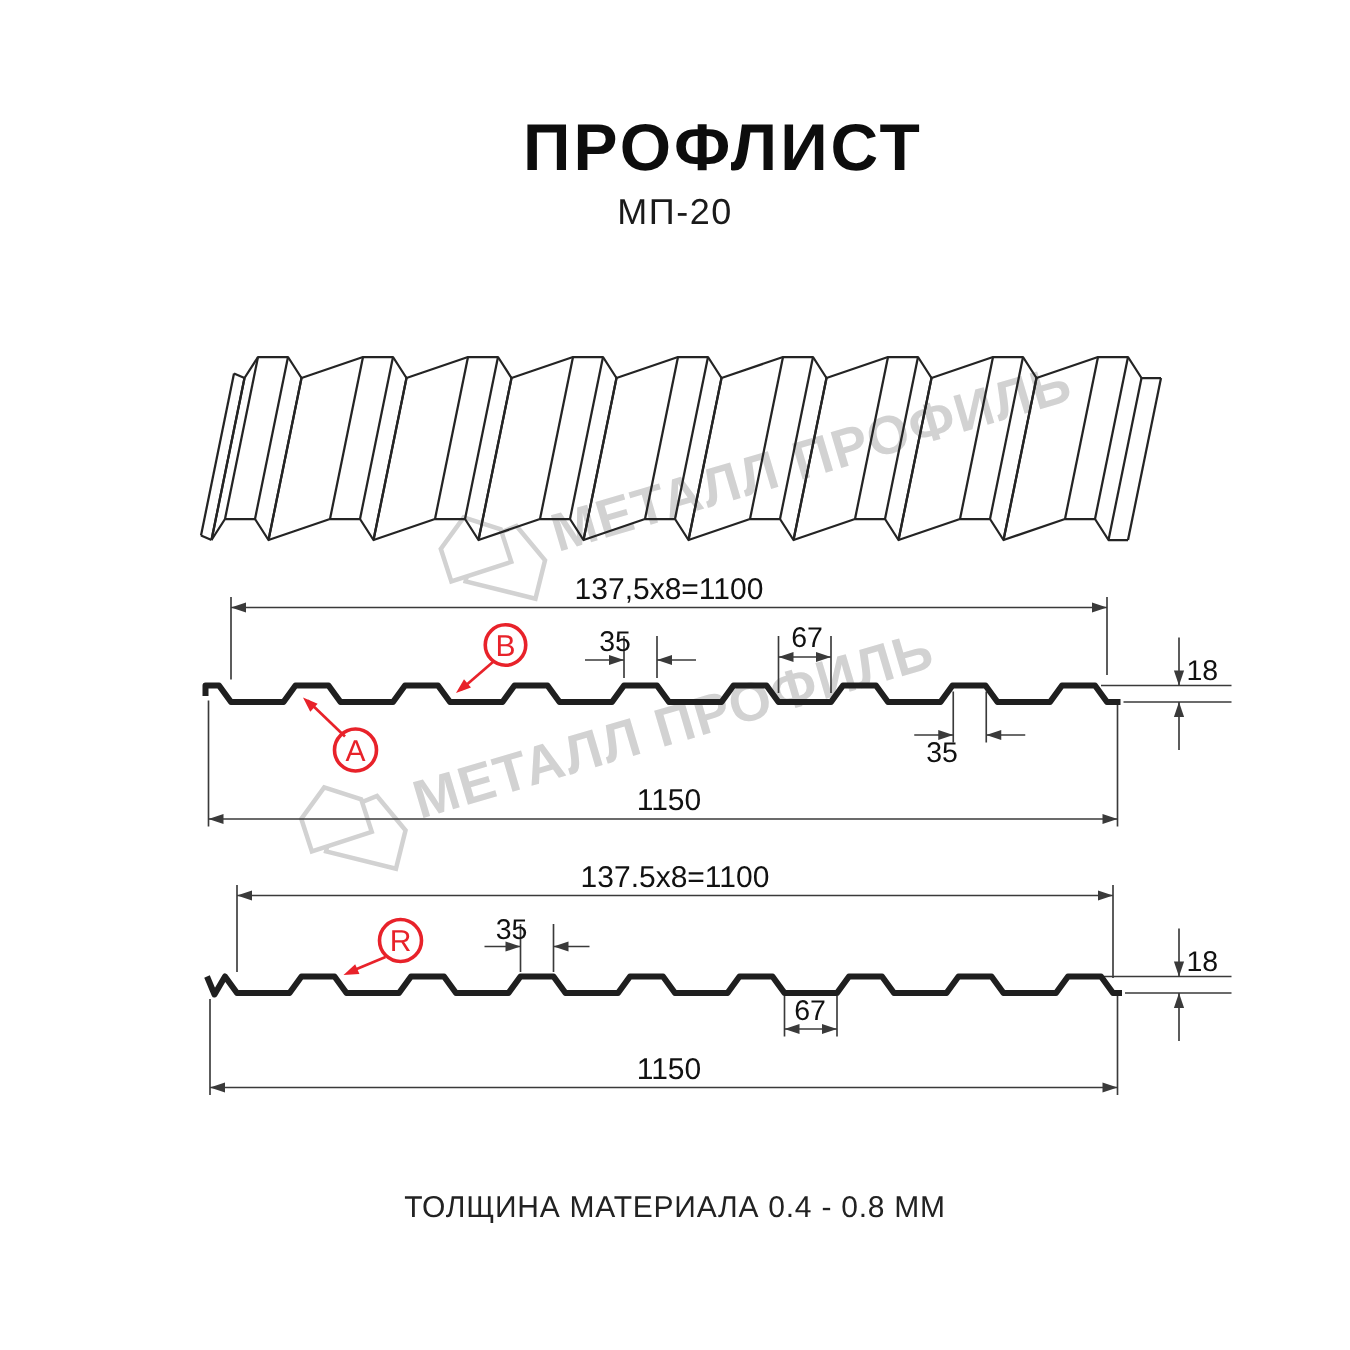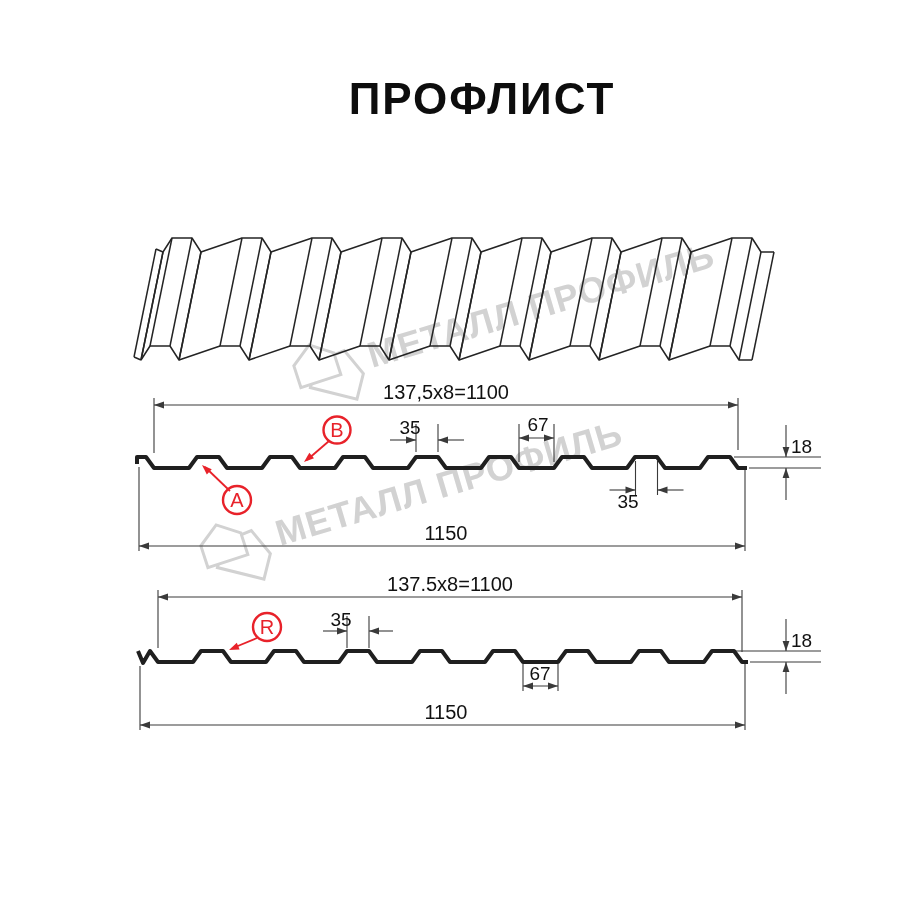--- a/index.html
+++ b/index.html
@@ -18,20 +18,21 @@
   .wm-text{font-family:"Liberation Sans",sans-serif;font-size:36px;font-weight:bold;
            fill:#d2d2d2;letter-spacing:1px;}
   .red-circle{fill:none;stroke:#e8222a;stroke-width:2.4;}
 </style>
 </head>
 <body>
 
 <div id="page">
 
   <div class="title">ПРОФЛИСТ</div>
+  <div class="subtitle">МП-20</div>
 
   <svg width="900" height="900" viewBox="0 0 900 900">
 
     <g id="g-wm1">
       <g id="g-wm1-logo">
           <polygon points="310.3906208661834,387.54038048367994 316.7773589100146,361.9245733099936 344.3222817031927,350.65349402192805 363.35155377126245,373.5368242987776 356.96481572743124,399.15263147246395" fill="#fff" stroke="#d2d2d2" stroke-width="3"></polygon>
           <polygon points="300.8991360509258,387.5594306914818 293.853548579177,365.87534211995234 309.128677106876,344.9299261903921 333.7979222635734,352.89662835620453 340.8435097353222,374.580716927734" fill="#fff" stroke="#d2d2d2" stroke-width="3"></polygon>
         </g>
       <text class="wm-text" x="372" y="368" transform="rotate(-16.5 372 368)">МЕТАЛЛ ПРОФИЛЬ</text>
     </g>
@@ -182,13 +183,14 @@
       <text class="dim-text-lg" x="446" y="719" text-anchor="middle">1150</text>
       <g id="g-d2-red">
           <line x1="257" y1="638" x2="233" y2="648" stroke="#e8222a" stroke-width="1.8"></line>
           <polygon points="229,650 236.798416471963,642.7788712426784 239.61168059708578,649.406506187536" fill="#e8222a"></polygon>
         </g>
       <circle class="red-circle" cx="267" cy="627" r="14"></circle>
       <text class="red-label" x="267" y="634" text-anchor="middle">R</text>
     </g>
   </svg>
 
+  <div class="footer">ТОЛЩИНА МАТЕРИАЛА 0.4 - 0.8 ММ</div>
 </div>
 
 </body></html>

